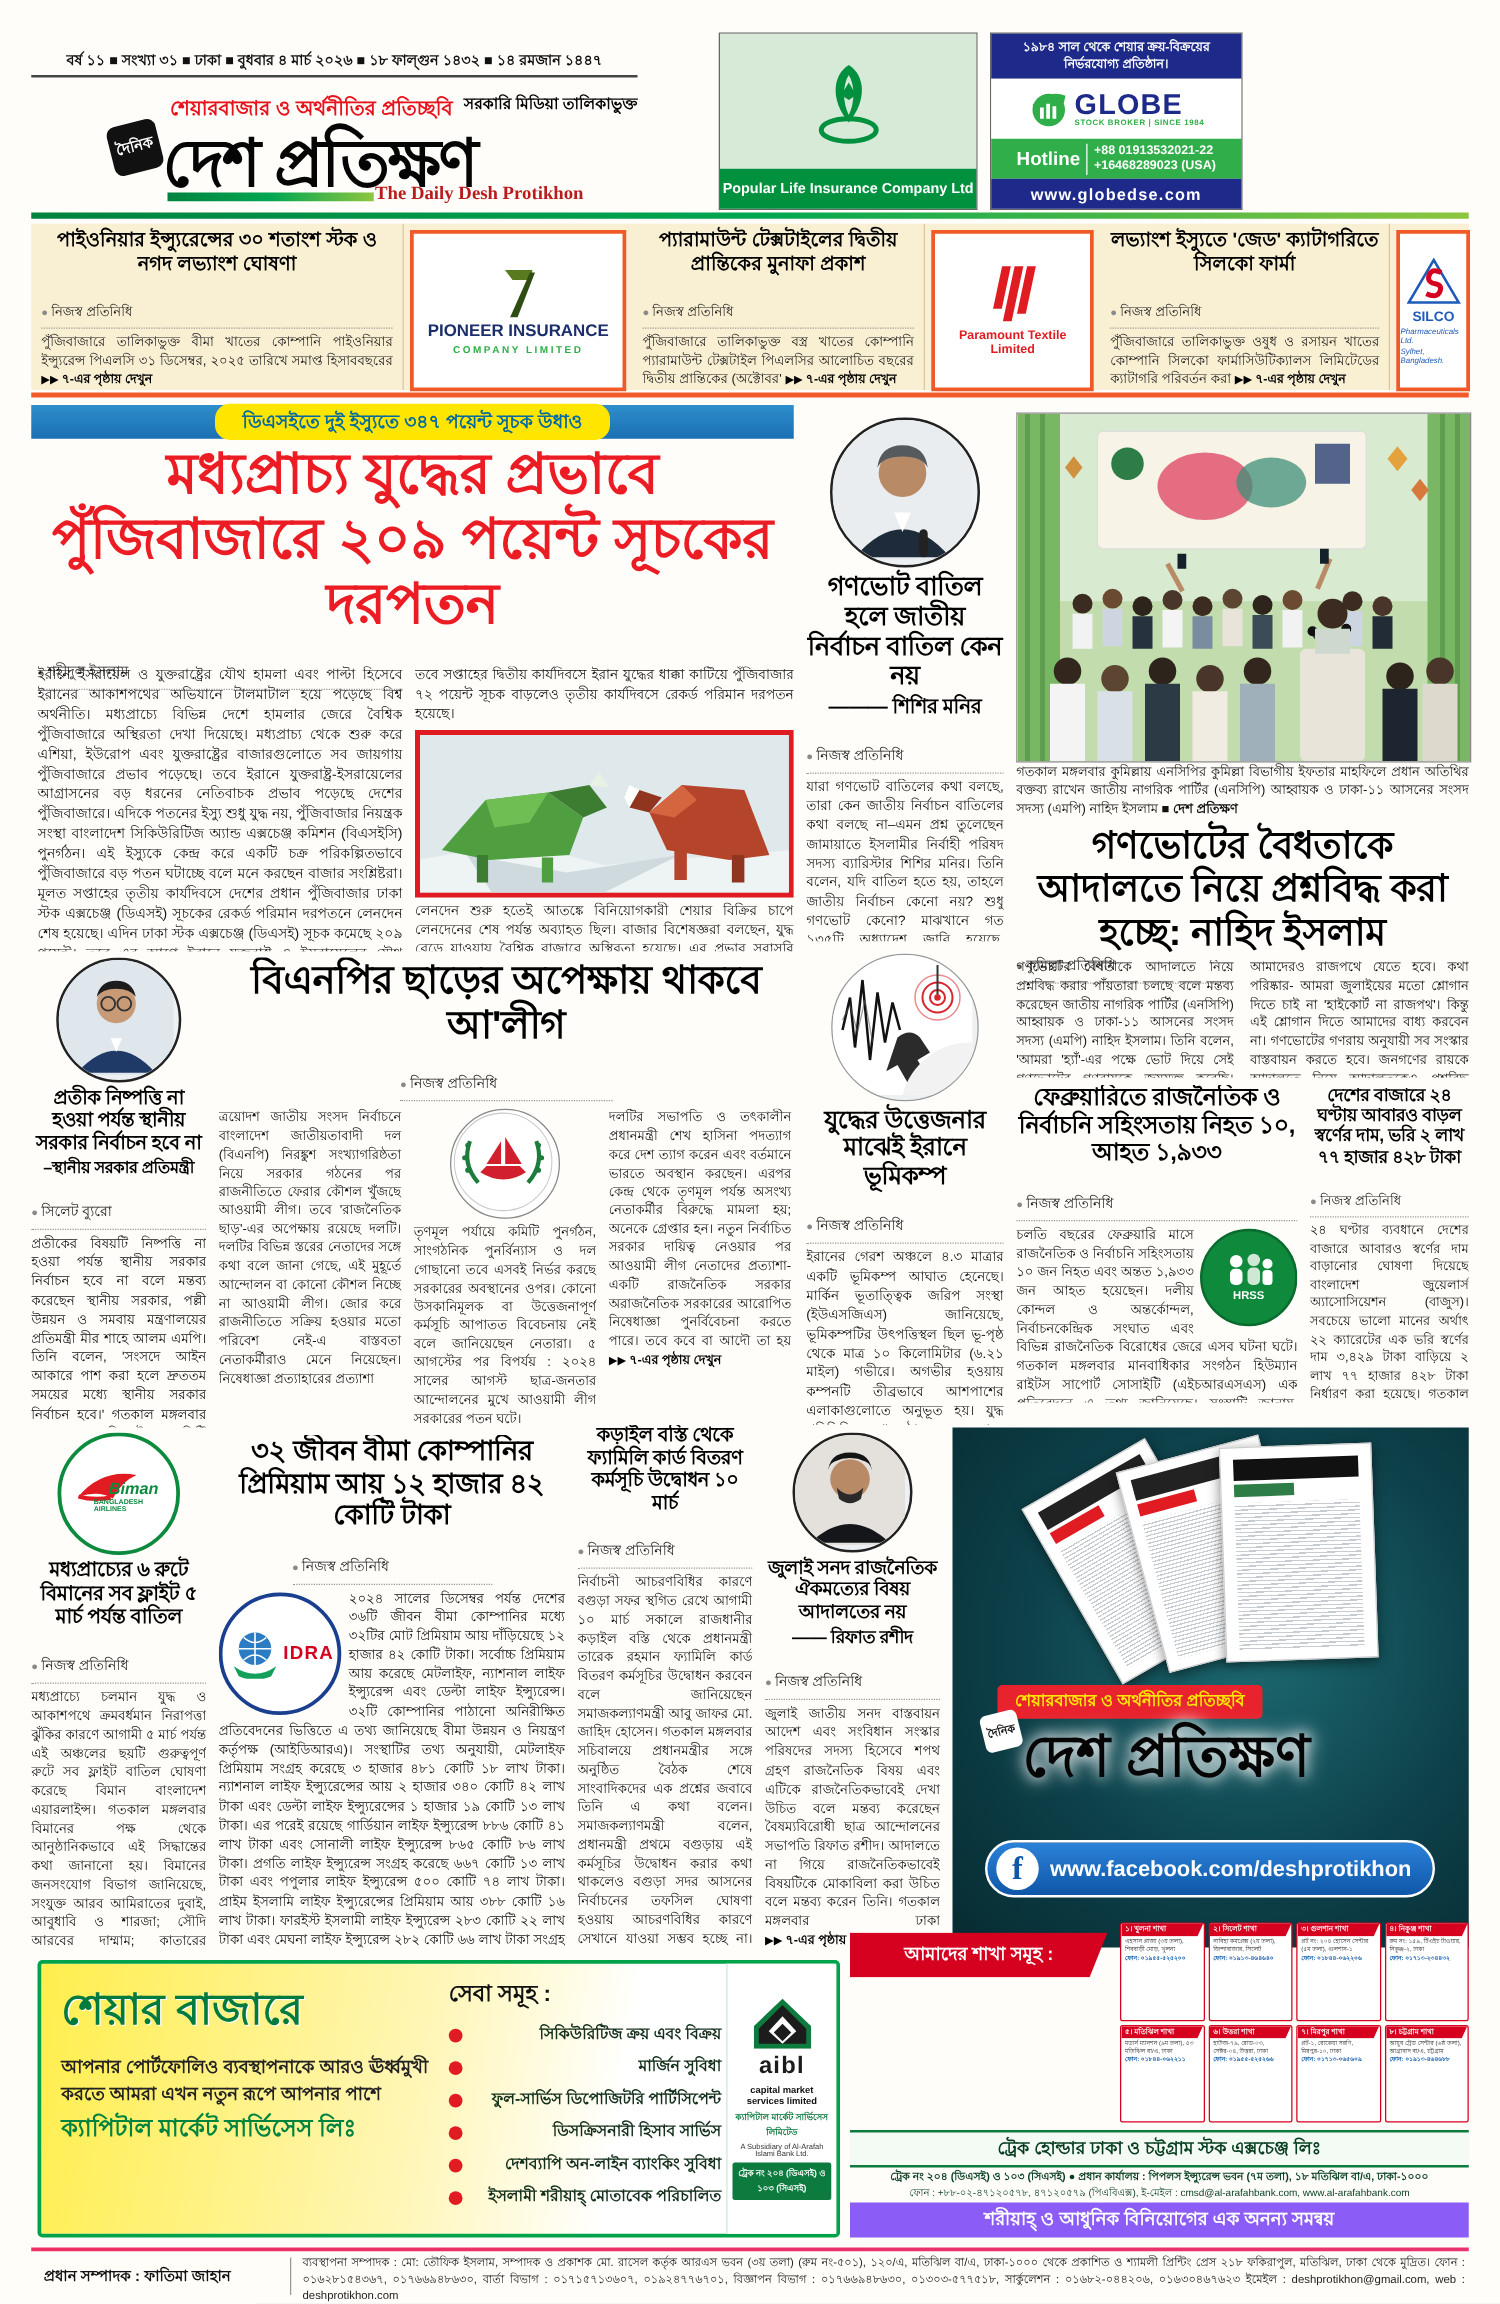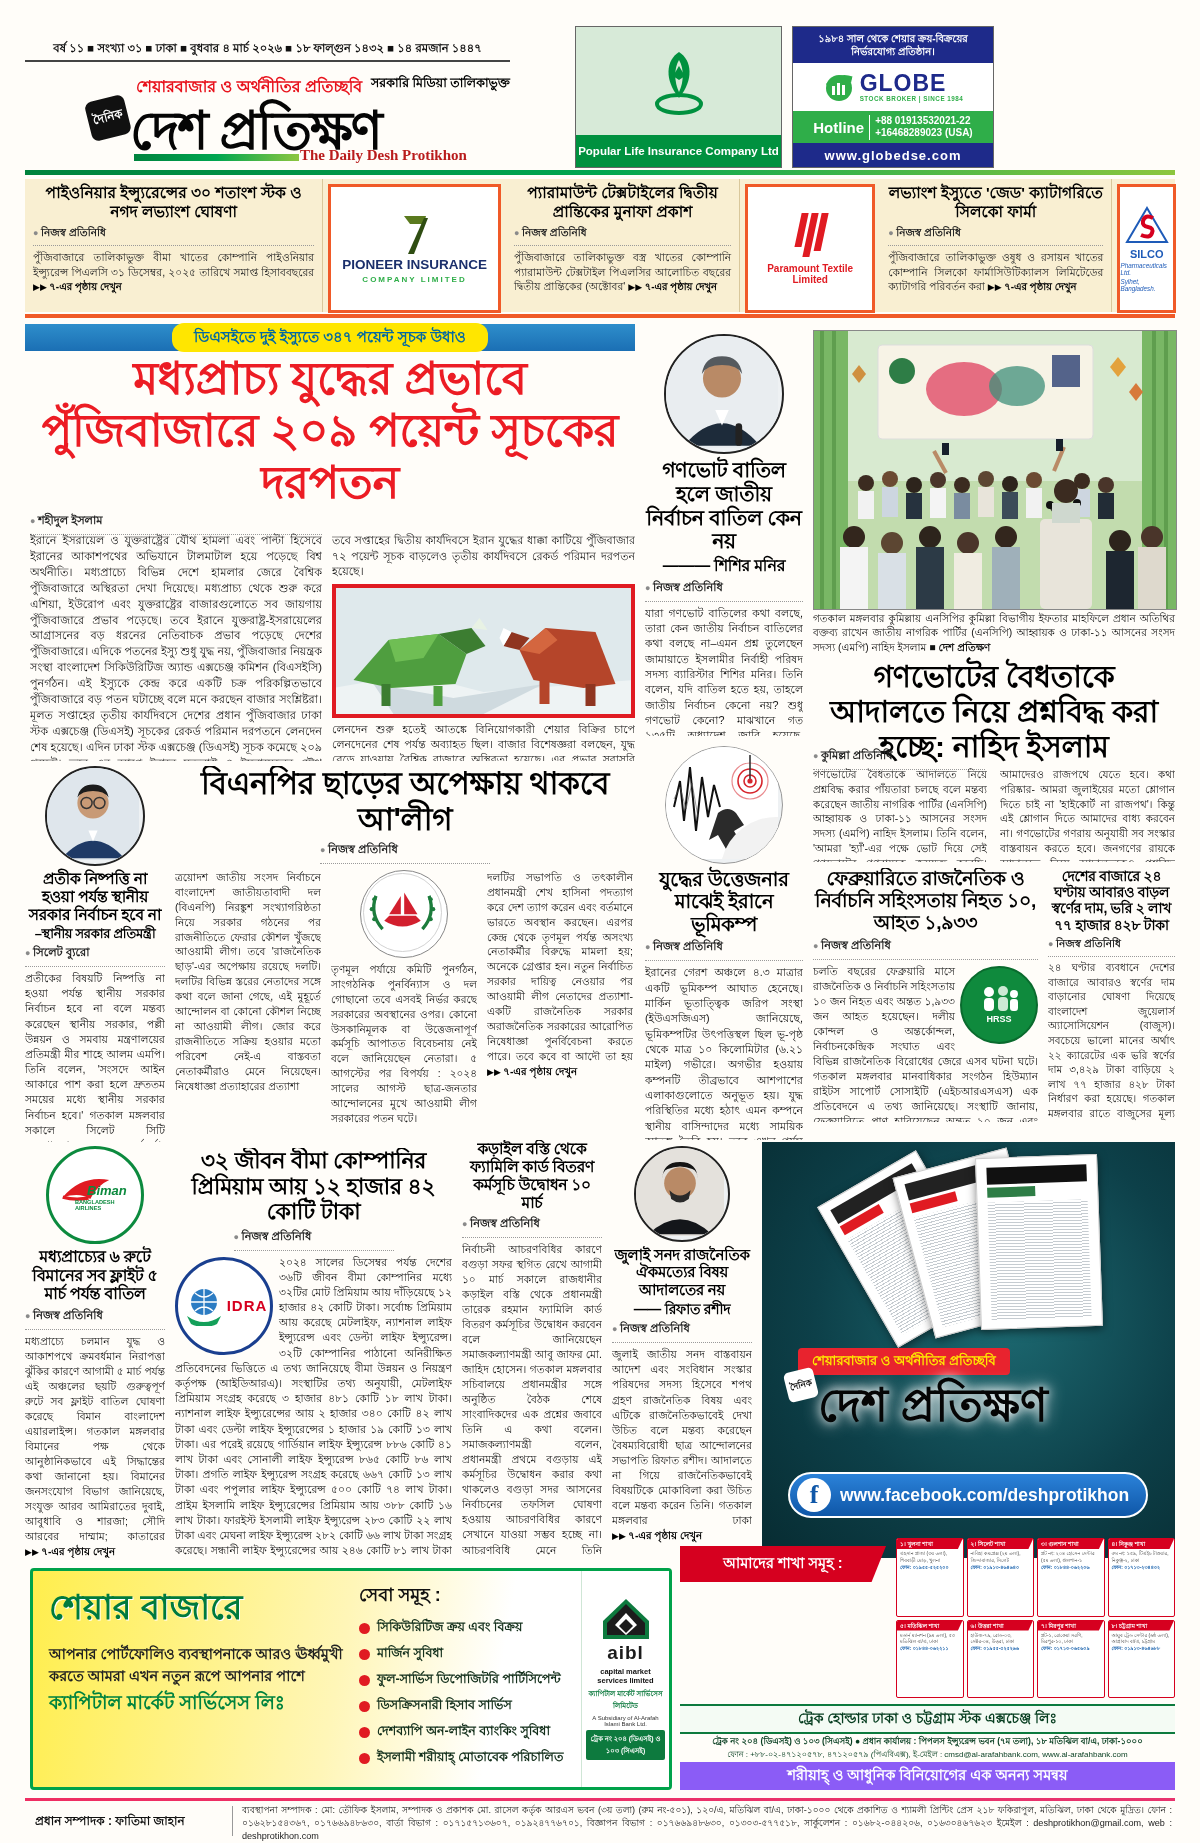--- a/index.html
+++ b/index.html
@@ -1,32 +1,32 @@
 <!DOCTYPE html>
 <html><head>
 <meta charset="utf-8">
 <style>
   html,body{margin:0;padding:0;background:#e9e9e9;font-family:"Liberation Sans","DejaVu Sans",sans-serif;}
   #page{position:relative;width:1200px;height:1843px;background:#fffdf9;margin:0 auto;overflow:hidden;}
   .abs{position:absolute;}
   .hl{font-weight:900;color:#000;text-align:center;line-height:1.16;letter-spacing:-.3px;}
   .bd{font-size:11.2px;line-height:1.42;text-align:justify;color:#141414;overflow:hidden;}
-  .byl{font-weight:bold;font-size:11.3px;color:#222;border-bottom:1px dotted #9a9a9a;padding-bottom:3px;margin:3px 0 4px 0;}
+  .byl{font-weight:normal;font-size:11.3px;color:#222;border-bottom:1px dotted #9a9a9a;padding-bottom:3px;margin:20px 0 4px 0;}
   .byl::before{content:"● ";color:#8a8a8a;font-size:9px;}
   .more{font-weight:bold;font-size:11px;color:#000;white-space:nowrap;}
   .more::before{content:"▶▶ ";font-size:9px;}
   .cap{font-size:10.4px;line-height:1.38;text-align:justify;color:#111;}
   .circle{border-radius:50%;overflow:hidden;border:2px solid #222;background:#eef1f3;}
   .logoBox{background:#fff;border:3px solid #f05a28;display:flex;flex-direction:column;align-items:center;justify-content:center;}
   .redbars{display:flex;gap:3px;transform:skewX(-12deg);}
   .redbars i{display:block;width:7px;background:#e01b22;}
   .tcell{padding:4px 8px;}
   .tcell .tt{font-weight:800;font-size:15.5px;text-align:center;line-height:1.25;color:#000;}
   .tcell .tb{font-size:10.6px;line-height:1.4;text-align:justify;color:#222;}
-  .svcItem{display:flex;align-items:center;gap:7px;font-weight:bold;font-size:12.6px;color:#14301c;margin:6px 0;}
+  .svcItem{display:flex;align-items:center;gap:7px;font-weight:bold;font-size:12.6px;color:#14301c;margin:6px 0;justify-content:space-between;}
   .svcItem i{width:11px;height:11px;border-radius:50%;background:#e01b22;flex:0 0 aupx;}
   .bcard{border:1px solid #d6001f;background:#fff;border-radius:2px;overflow:hidden;font-size:4.8px;line-height:1.4;color:#333;}
   .bcard .bh{background:#d6001f;color:#fff;font-weight:bold;font-size:5.8px;padding:1px 3px;clip-path:polygon(0 0,100% 0,93% 100%,0 100%);}
   .bcard .bb{padding:2px 3px;}
   .bcard .bp{color:#0a58a8;font-weight:bold;}
   .paper{position:absolute;background:#fff;box-shadow:0 3px 10px rgba(0,0,0,.5);border:1px solid #ccc;}
   .paper .pl{position:absolute;left:8%;right:8%;top:26%;bottom:5%;background:repeating-linear-gradient(#fff 0 2px,#c6ccd1 2px 3px);}
   .paper .ph{position:absolute;left:8%;right:8%;top:5%;height:10%;background:#222;}
   .paper .pr{position:absolute;left:8%;width:40%;top:17%;height:6%;background:#e01b22;}
 </style>

